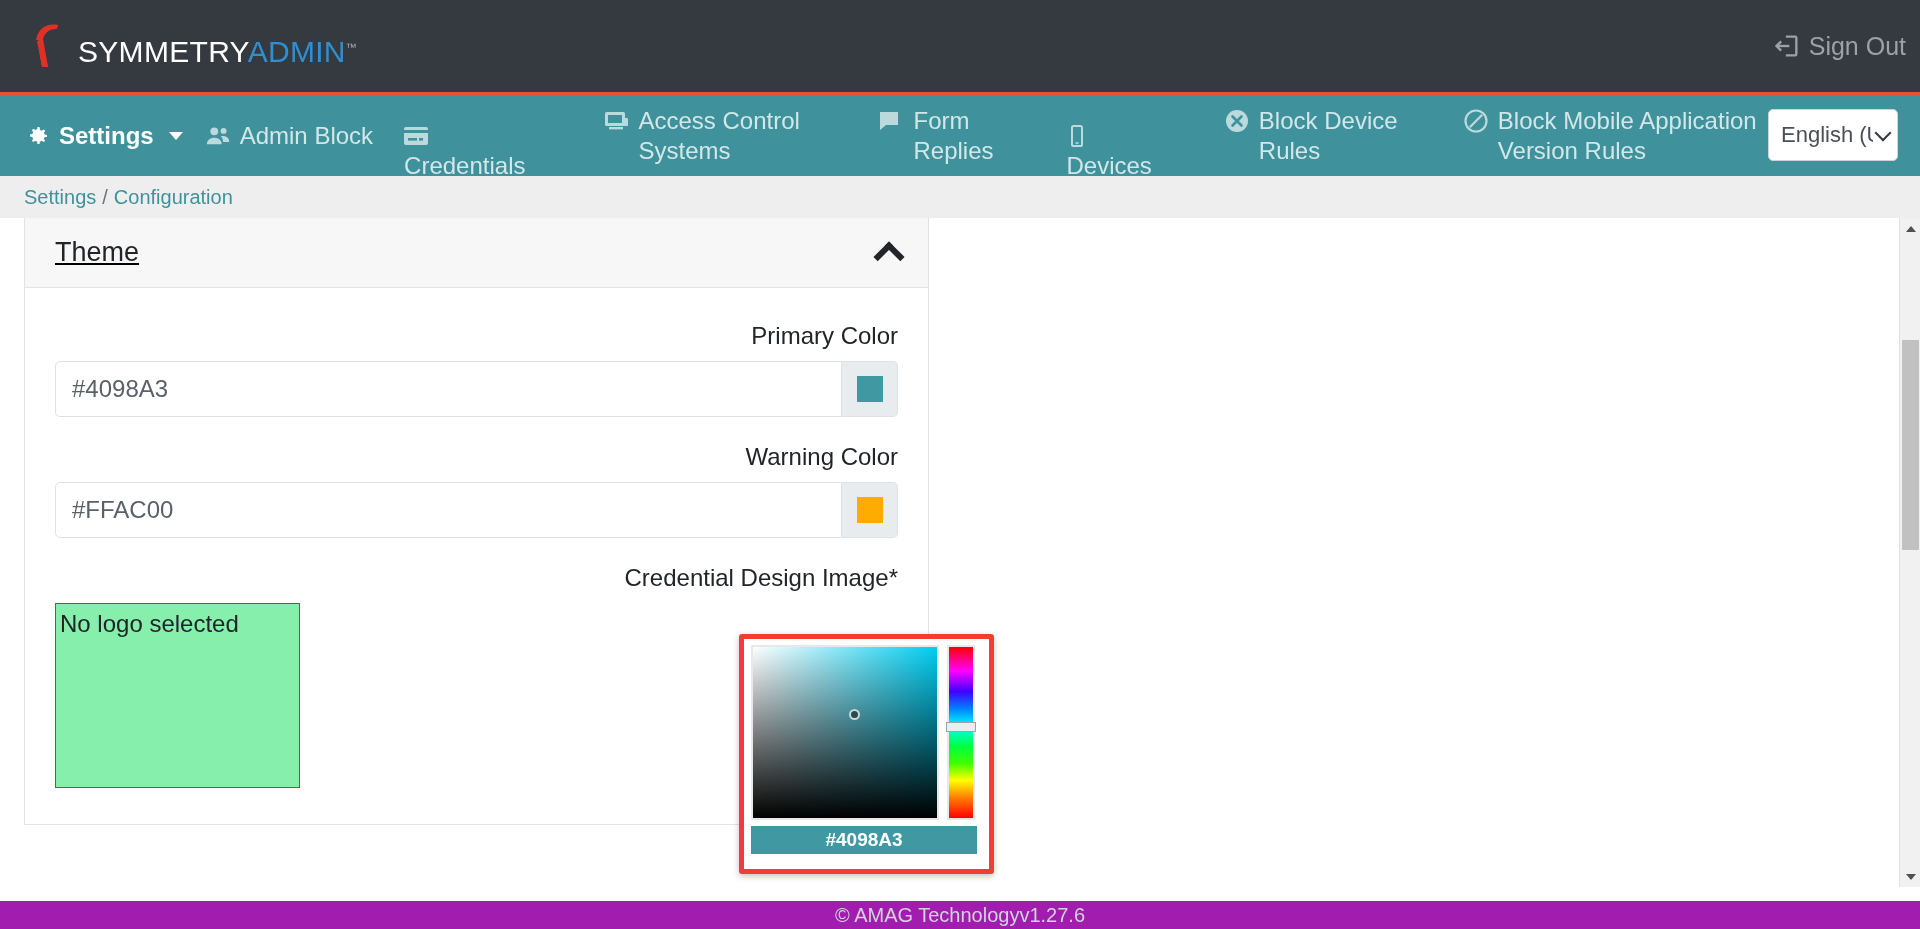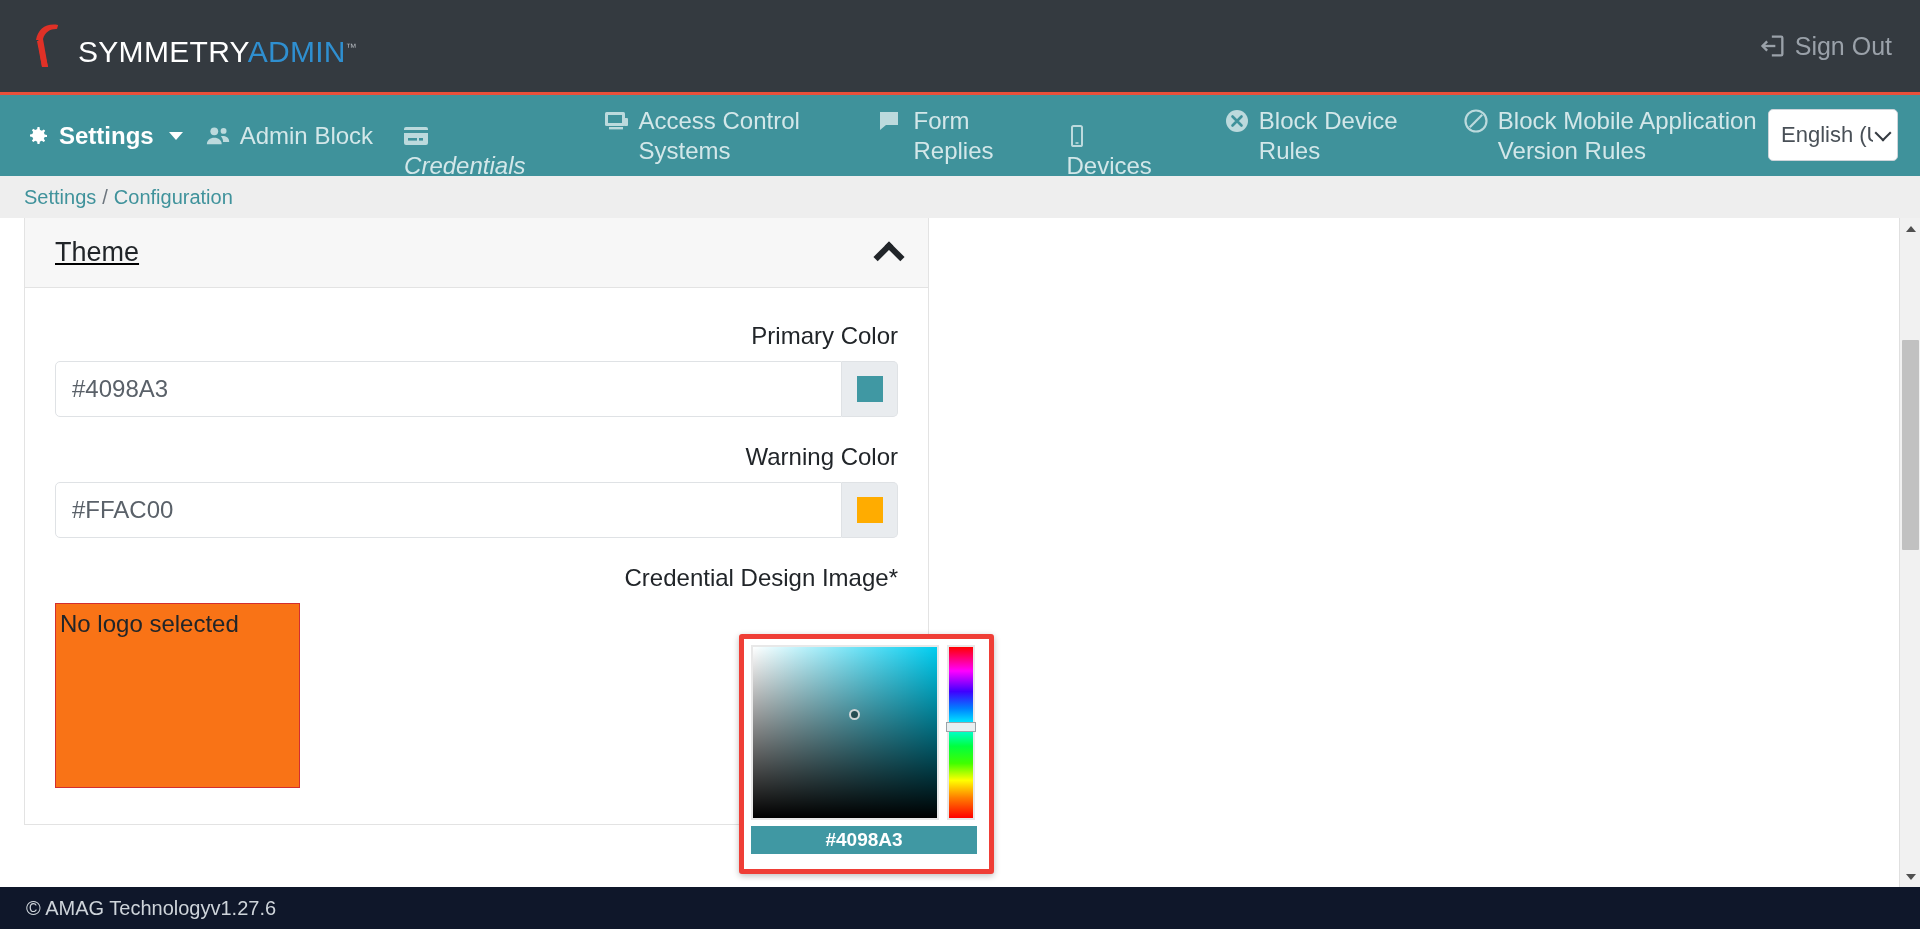--- a/index.html
+++ b/index.html
@@ -22,21 +22,21 @@
   .brand-text {
     font-size: 30px; letter-spacing: .3px; font-weight: 400;
     line-height: 1; position: relative; top: 6px;
   }
   .brand-sym { color: #ffffff; }
   .brand-adm { color: #2f8fd0; margin-top: 39px; }
   .brand-tm { color: #b0b5bb; font-size: 11px; vertical-align: super; }
 
   .signout {
     display: flex; align-items: center; gap: 8px;
-    margin-right: 28px; color: #9aa1a9; font-size: 25px; cursor: pointer;
+    margin-right: 14px; color: #9aa1a9; font-size: 25px; cursor: pointer;
   }
   .signout svg { display:block; }
 
   
   .navwrap {
     position: absolute; top: 92px; left: 0; width: 1920px; height: 84px;
     background: #3f929b; border-top: 3px solid #e8503a;
   }
   .nav {
     display: flex; align-items: center; height: 81px; padding-left: 26px;
@@ -109,21 +109,21 @@
     padding: 0 16px; background: #fff; font-family: "Liberation Sans", sans-serif;
   }
   .swatch-btn {
     width: 56px; height: 56px; background: #e9ecef; border: 1px solid #dfe2e5;
     border-left: none; border-radius: 0 5px 5px 0;
     display: flex; align-items: center; justify-content: center; cursor: pointer;
   }
   .swatch-chip { width: 26px; height: 26px; }
 
   .logo-box {
-    width: 245px; height: 185px; border: 1px solid #d32f2f; background: #f97316;
+    width: 245px; height: 185px; border: 1px solid #d32f2f; background: #86efac;
     padding: 6px 4px; font-size: 24px; color: #212529;
   }
 
   
   .right-panel {
     position: absolute; left: 930px; top: 0; width: 960px; height: 669px;
     background: #ffffff;
   }
 
   
@@ -189,23 +189,23 @@
     width:0;height:0;border-left:5px solid transparent;border-right:5px solid transparent;
     border-top:6px solid #505050;
   }
   .vthumb {
     position: absolute; left: 2px; top: 122px; width: 17px; height: 210px;
     background: #c1c1c1; border-radius: 1px; cursor: pointer;
   }
 
   
   .footer {
-    position: absolute; bottom: 0; left: 0; width: 1920px; height: 42px;
-    background: #0f172a; display: flex; align-items: center;
-    justify-content: flex-start; padding: 0 26px; color: #ced4da; font-size: 20px;
+    position: absolute; bottom: 0; left: 0; width: 1920px; height: 28px;
+    background: #a21caf; display: flex; align-items: center;
+    justify-content: center; padding: 0 26px; color: #ced4da; font-size: 20px;
   }
 </style>
 </head>
 <body>
 
 <div id="app">
 
   <div class="topbar">
     <div class="brand">
       <div class="brand-logo">
@@ -260,21 +260,21 @@
 
       <div class="nav-item" style="padding-left:8px;">
         <span class="nav-ico">
           <svg width="26" height="22" viewBox="0 0 26 22" fill="#bcdadd">
             <rect x="1" y="2" width="24" height="18" rx="2"></rect>
             <rect x="1" y="5" width="24" height="3" fill="#3f929b"></rect>
             <rect x="5" y="13" width="9" height="2.6" fill="#3f929b"></rect>
             <rect x="16" y="13" width="4" height="2.6" fill="#3f929b"></rect>
           </svg>
         </span>
-        <span class="nav-lbl" style="position:relative;left:-34px;top:30px;font-style:italic;">Credentials</span>
+        <span class="nav-lbl" style="position:relative;left:-34px;top:30px;">Credentials</span>
       </div>
 
       <div class="nav-item" style="margin-left:22px;">
         <span class="nav-ico">
           <svg width="26" height="24" viewBox="0 0 26 24" fill="#bcdadd">
             <rect x="2" y="3" width="20" height="14" rx="1.5"></rect>
             <rect x="5" y="6" width="14" height="8" fill="#3f929b"></rect>
             <rect x="6" y="18" width="14" height="2.4"></rect>
             <rect x="21" y="9" width="4" height="8" rx="1"></rect>
           </svg>

